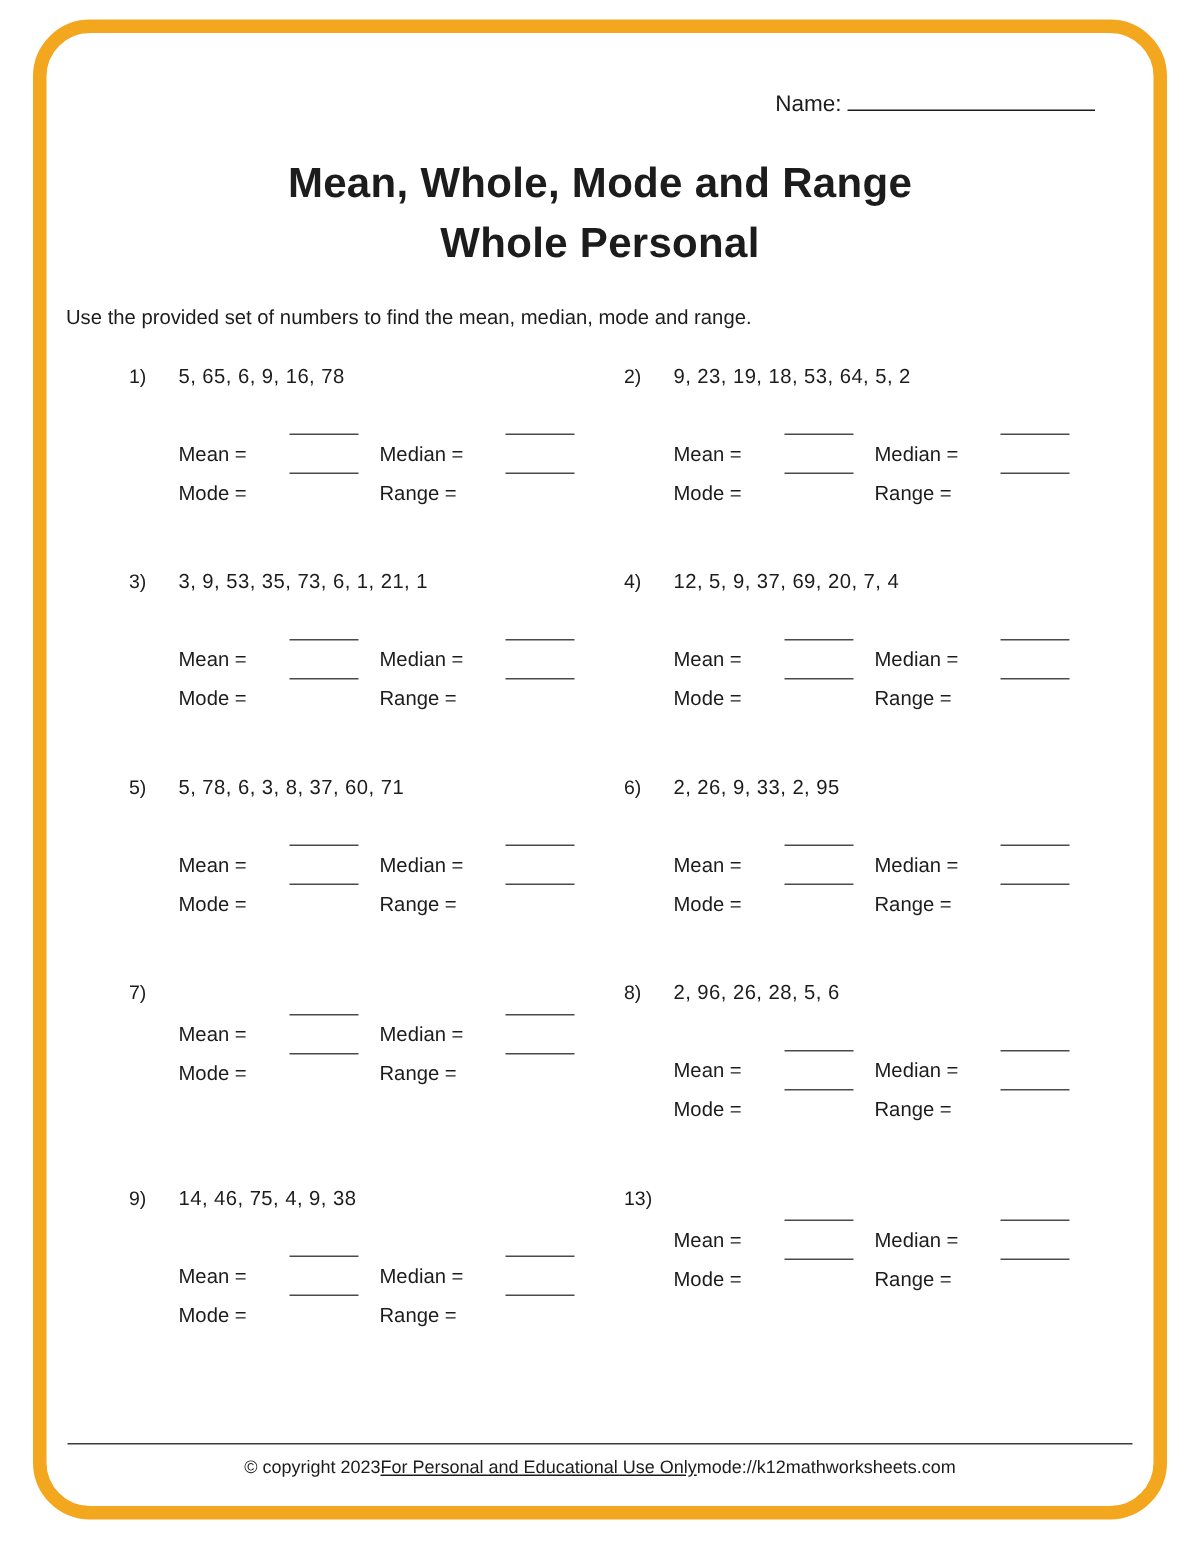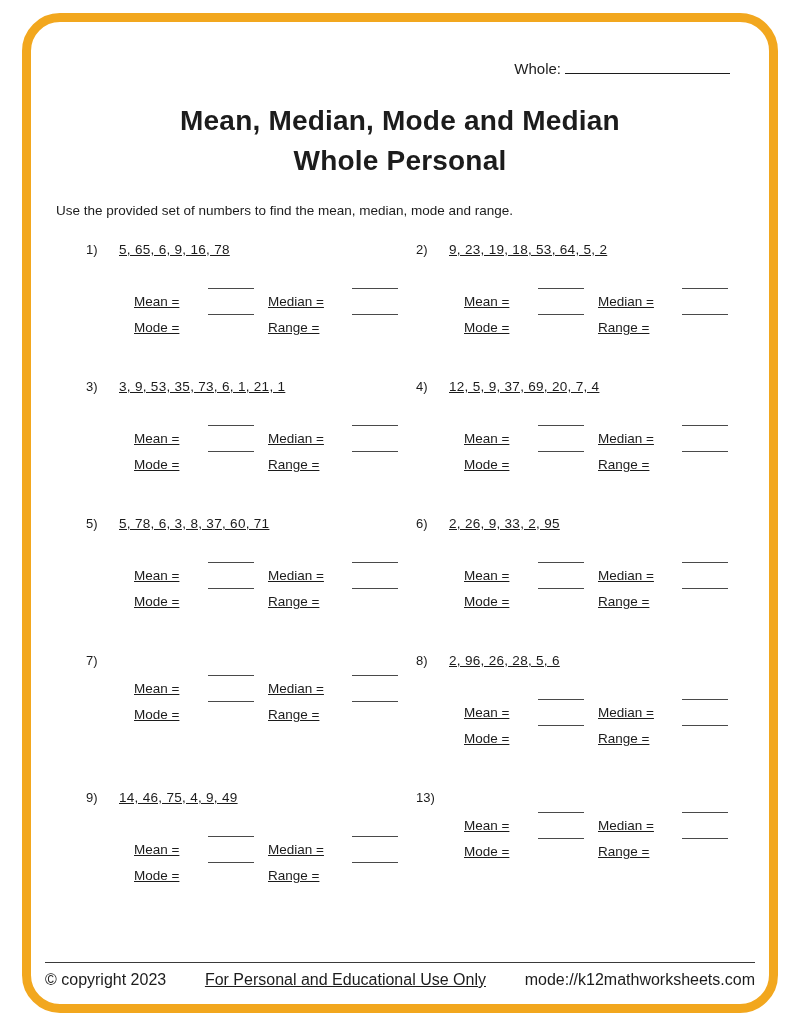--- a/index.html
+++ b/index.html
@@ -37,77 +37,77 @@
   .title {
     text-align: center;
     font-size: 28px;
     font-weight: bold;
     line-height: 40px;
     margin-top: 24px;
     letter-spacing: 0.2px;
   }
   .instructions {
     font-size: 13.5px;
-    margin: 22px 0 0 16px;
+    margin: 22px 0 0 4px;
   }
   .problems {
     display: grid;
     grid-template-columns: 330px 330px;
     column-gap: 0px;
     row-gap: 61px;
     margin: 24px 0 0 46px;
   }
   .problem { display: flex; font-size: 13.5px; }
   .pnum {
     width: 27px;
     flex: 0 0 27px;
     margin-right: 6px;
     font-size: 13px;
   }
-  .pbody { flex: 1; text-decoration: underline; }
+  .pbody { flex: 1; }
   .pset { margin-bottom: 9px; letter-spacing: 0.3px; }
   .prow { display: flex; align-items: baseline; height: 26px; }
   .plabel { white-space: nowrap; }
-  .lab1 { width: 62px; flex: 0 0 62px; margin-left: 15px; }
+  .lab1 { width: 62px; flex: 0 0 62px; }
   .blank {
     display: inline-block;
     width: 46px;
     height: 13px;
     border-bottom: 1.5px solid #4a4a4a;
     margin: 0 14px 0 12px;
     align-self: flex-end;
     margin-bottom: 3px;
   }
   .blank.second { margin-right: 0; }
   .lab2 { width: 72px; flex: 0 0 72px; margin-top: 28px; }
   .footer {
     position: absolute;
     left: 45px; right: 45px;
     top: 962px;
     border-top: 1.6px solid #3a3a3a;
     padding-top: 8px;
     display: flex;
-    justify-content: space-between;
-    font-size: 16px;
+    justify-content: center;
+    font-size: 12px;
   }
   .footer .center { text-align: center; text-decoration: underline; }
 </style>
 </head>
 <body>
 
 <div class="page-border" style="border-color: rgb(242, 167, 30);"></div>
 
 <div class="content">
 
   <div class="name-row">
-    <span>Whole:</span><span class="name-line"></span>
+    <span>Name:</span><span class="name-line"></span>
   </div>
 
   <div class="title">
-    <div>Mean, Median, Mode and Median</div>
+    <div>Mean, Whole, Mode and Range</div>
     <div>Whole Personal</div>
   </div>
 
   <div class="instructions">Use the provided set of numbers to find the mean, median, mode and range.</div>
 
   <div class="problems" id="problems">
   <div class="problem">
     <div class="pnum">1)</div>
     <div class="pbody">
       <div class="pset">5, 65, 6, 9, 16, 78</div>
@@ -254,21 +254,21 @@
         <span class="blank"></span>
         <span class="plabel lab2 l-range">Range =</span>
         <span class="blank second"></span>
       </div>
     </div>
   </div>
 
   <div class="problem">
     <div class="pnum">9)</div>
     <div class="pbody">
-      <div class="pset">14, 46, 75, 4, 9, 49</div>
+      <div class="pset">14, 46, 75, 4, 9, 38</div>
       <div class="prow">
         <span class="plabel lab1 l-mean">Mean =</span>
         <span class="blank"></span>
         <span class="plabel lab2 l-median">Median =</span>
         <span class="blank second"></span>
       </div>
       <div class="prow">
         <span class="plabel lab1 l-mode">Mode =</span>
         <span class="blank"></span>
         <span class="plabel lab2 l-range">Range =</span>

